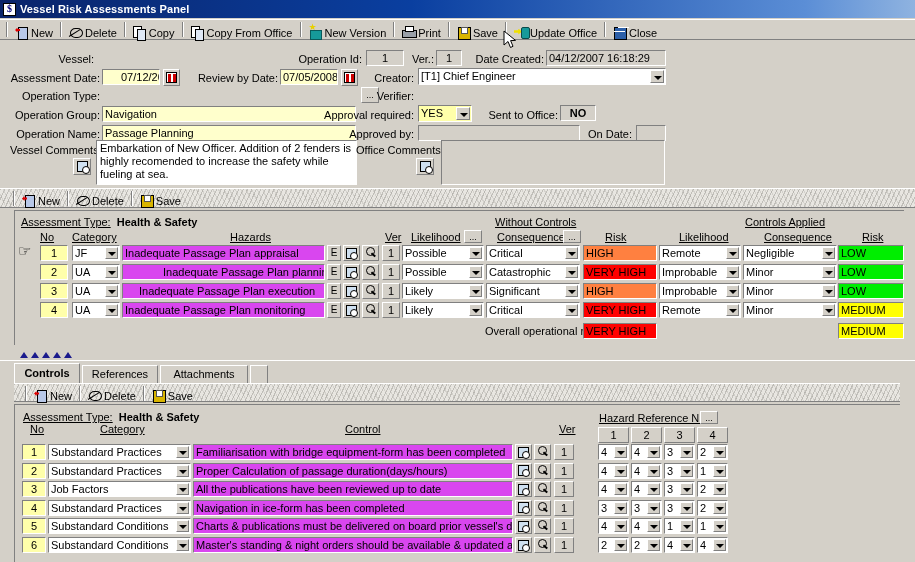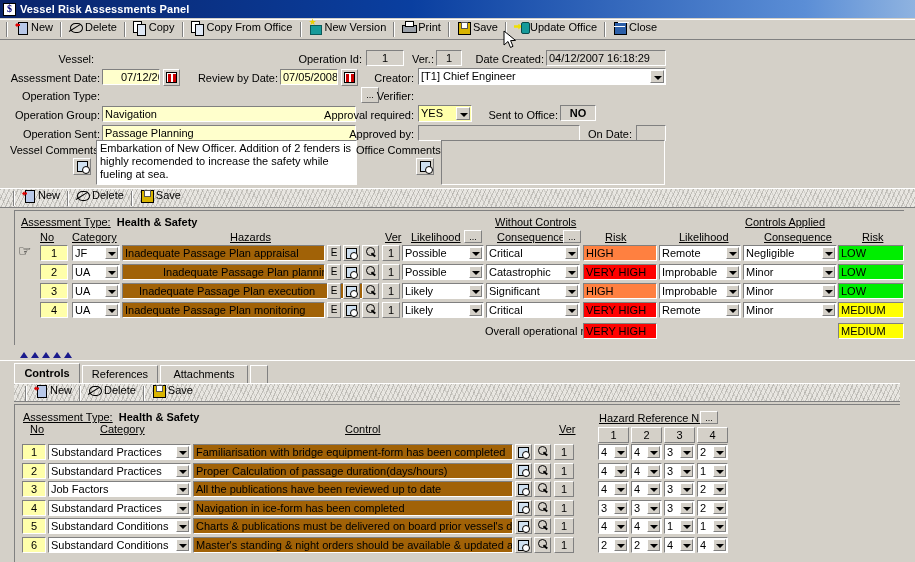--- a/index.html
+++ b/index.html
@@ -28,21 +28,21 @@
   }
   .title-text{color:#fff;font-weight:bold;font-size:11px;letter-spacing:.1px;}
 
   
   .toolbar{
     background:#d4d0c8;
     border-top:1px solid #fff; border-bottom:1px solid #808080;
     display:flex;align-items:center;height:21px;padding-left:3px;
   }
   .tb-sep{width:2px;height:15px;border-left:1px solid #808080;border-right:1px solid #fff;margin:0 3px;}
-  .tb-btn{display:flex;align-items:flex-start;height:18px;padding:0 4px;cursor:default;white-space:nowrap;}
+  .tb-btn{display:flex;align-items:flex-end;height:18px;padding:0 4px;cursor:default;white-space:nowrap;}
   .tb-btn span.lbl{font-size:11px;margin-left:2px;}
   .ico{width:14px;height:13px;position:relative;flex:0 0 auto;}
 
   
   .ico-new::before{content:"";position:absolute;left:3px;top:1px;width:8px;height:11px;background:#b8c8e8;border:1px solid #000;}
   .ico-new::after{content:"";position:absolute;left:0px;top:2px;width:5px;height:5px;background:#e00000;clip-path:polygon(0 50%,50% 0,50% 30%,100% 30%,100% 70%,50% 70%,50% 100%);}
   .ico-del::before{content:"";position:absolute;left:1px;top:2px;width:11px;height:8px;border:1px solid #000;border-radius:50%/60%;}
   .ico-del::after{content:"";position:absolute;left:0px;top:10px;width:13px;height:1px;background:#000;transform:rotate(-32deg);transform-origin:left;}
   .ico-copy::before{content:"";position:absolute;left:0;top:0;width:7px;height:10px;background:#fff;border:1px solid #000;}
   .ico-copy::after{content:"";position:absolute;left:4px;top:3px;width:7px;height:10px;background:#dfe8f5;border:1px solid #000;}
@@ -113,21 +113,21 @@
   .leftmarks{position:absolute;left:5px;top:43px;width:12px;}
   .leftmarks div{width:0;height:0;border-top:4px solid transparent;border-bottom:4px solid transparent;border-left:6px solid #1a1a8c;margin-bottom:6px;}
   .vline{position:absolute;background:#808080;width:1px;}
   .grid-lbl{font-size:11px;}
   .u{text-decoration:underline;}
   .cell{
     position:absolute;height:16px;font-size:11px;line-height:14px;padding:0 2px;
     border:1px solid;border-color:#808080 #fff #fff #808080;overflow:hidden;white-space:nowrap;
   }
   .cell.num{background:#ffffaa;text-align:center;}
-  .cell.yel{background:#a16207;}
+  .cell.yel{background:#d946ef;}
   .cell.grey{background:#d4d0c8;text-align:center;border-color:#fff #808080 #808080 #fff;}
   .cmb{
     position:absolute;height:16px;background:#fff;border:1px solid;border-color:#808080 #fff #fff #808080;
     font-size:11px;line-height:14px;padding:0 2px;white-space:nowrap;overflow:hidden;
   }
   .cmb .arw{position:absolute;right:1px;top:1px;width:13px;height:12px;background:#d4d0c8;border:1px solid;border-color:#fff #808080 #808080 #fff;}
   .cmb .arw::after{content:"";position:absolute;left:2px;top:4px;border-left:4px solid transparent;border-right:4px solid transparent;border-top:4px solid #000;}
   .risk{
     position:absolute;height:16px;font-size:11px;line-height:15px;padding:0 2px;font-weight:normal;
     border:1px solid;border-color:#808080 #fff #fff #808080;white-space:nowrap;overflow:hidden;
@@ -256,21 +256,21 @@
     <div class="dots-btn" style="left:361px;top:46px;width:18px;height:16px;padding-top:3px;">...</div>
     <div class="lbl" style="position:absolute;left:330px;top:49px;width:84px;">Verifier:</div>
 
     <div class="lbl" style="position:absolute;left:10px;top:68px;width:90px;">Operation Group:</div>
     <div class="fld" style="left:102px;top:65px;width:254px;">Navigation</div>
     <div class="lbl" style="position:absolute;left:320px;top:68px;width:94px;">Approval required:</div>
     <div class="combo" style="left:418px;top:64px;width:54px;background:#ffffaa;"><span>YES</span><span class="arw"></span></div>
     <div class="lbl" style="position:absolute;left:476px;top:68px;width:82px;">Sent to Office:</div>
     <div class="fld gray" style="left:560px;top:64px;width:36px;font-weight:bold;">NO</div>
 
-    <div class="lbl" style="position:absolute;left:10px;top:87px;width:90px;">Operation Sent:</div>
+    <div class="lbl" style="position:absolute;left:10px;top:87px;width:90px;">Operation Name:</div>
     <div class="fld" style="left:102px;top:84px;width:254px;">Passage Planning</div>
     <div class="lbl" style="position:absolute;left:330px;top:87px;width:84px;">Approved by:</div>
     <div class="fld gray" style="left:418px;top:84px;width:162px;"></div>
     <div class="lbl" style="position:absolute;left:582px;top:87px;width:50px;">On Date:</div>
     <div class="fld gray" style="left:636px;top:84px;width:30px;"></div>
 
     <div class="lbl" style="position:absolute;left:10px;top:103px;width:90px;">Vessel Comments:</div>
     <div class="magbtn" style="left:73px;top:117px;">
         <i></i>
       </div>
@@ -358,21 +358,21 @@
       </div>
       <div class="cell grey" style="left:382px;top:264px;width:18px;">1</div>
       <div class="cmb" style="left:402px;top:264px;width:82px;">Possible<span class="arw"></span></div>
       <div class="cmb" style="left:486px;top:264px;width:94px;">Catastrophic<span class="arw"></span></div>
       <div class="risk" style="left:583px;top:264px;width:74px;background:#ff0000;">VERY HIGH</div>
       <div class="cmb" style="left:659px;top:264px;width:82px;">Improbable<span class="arw"></span></div>
       <div class="cmb" style="left:743px;top:264px;width:94px;">Minor<span class="arw"></span></div>
       <div class="risk" style="left:838px;top:264px;width:66px;background:#00ee00;">LOW</div>
       <div class="cell num" style="left:40px;top:283px;width:28px;">3</div>
       <div class="cmb" style="left:72px;top:283px;width:48px;">UA<span class="arw"></span></div>
-      <div class="cell yel" style="left:122px;top:283px;width:241px;padding-left:16px;">Inadequate Passage Plan execution</div>
+      <div class="cell yel" style="left:122px;top:283px;width:203px;padding-left:16px;">Inadequate Passage Plan execution</div>
       <div class="sqbtn" style="left:327px;top:283px;width:14px;height:16px;">E</div>
       <div class="sqbtn" style="left:343px;top:283px;width:17px;height:16px;">
         <span class="icon-doc"></span>
       </div>
       <div class="sqbtn" style="left:362px;top:283px;width:17px;height:16px;">
         <span class="icon-mag"></span>
       </div>
       <div class="cell grey" style="left:382px;top:283px;width:18px;">1</div>
       <div class="cmb" style="left:402px;top:283px;width:82px;">Likely<span class="arw"></span></div>
       <div class="cmb" style="left:486px;top:283px;width:94px;">Significant<span class="arw"></span></div>

